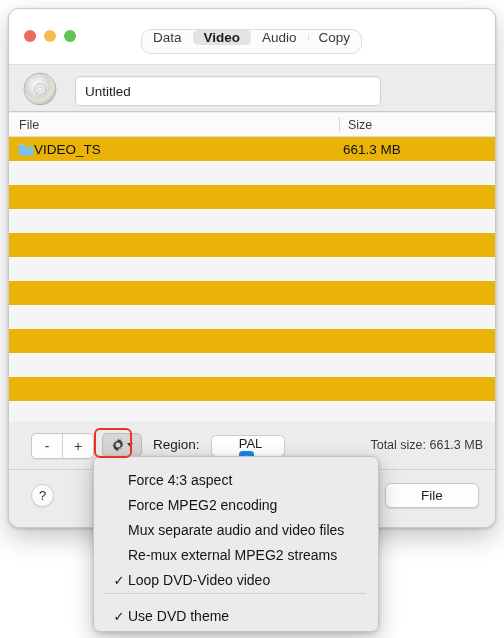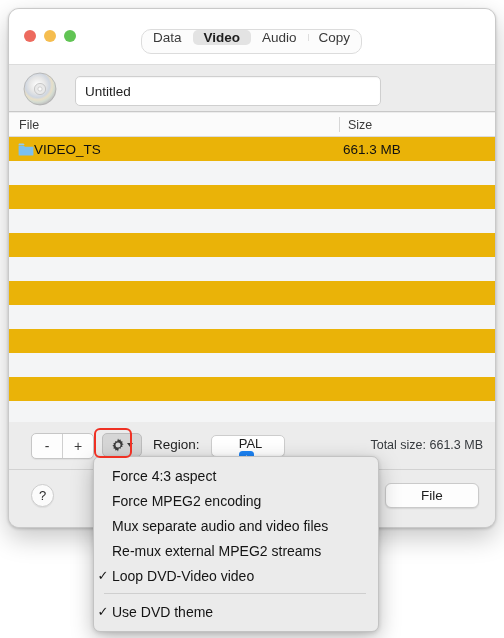--- a/index.html
+++ b/index.html
@@ -326,24 +326,24 @@
     border: 0.5px solid #c3c3c3;
     border-radius: 7px;
     box-shadow: 0 7px 22px rgba(0,0,0,0.26), 0 1px 4px rgba(0,0,0,0.14);
     box-sizing: border-box;
     padding: 6px 0 7px;
     z-index: 50;
   }
   .menu-item {
     height: 25px;
     display: flex;
-    align-items: center;
+    align-items: flex-end;
     font-size: 14px;
     color: #141414;
-    padding-left: 0;
+    padding-left: 16px;
     white-space: nowrap;
   }
   .mcheck {
     width: 18px;
     flex: none;
     text-align: center;
     font-size: 13px;
     color: #141414;
   }
   .menu-sep {

